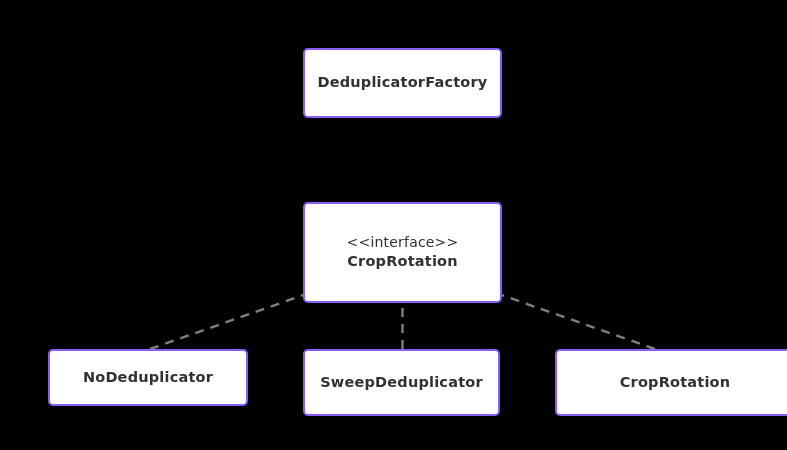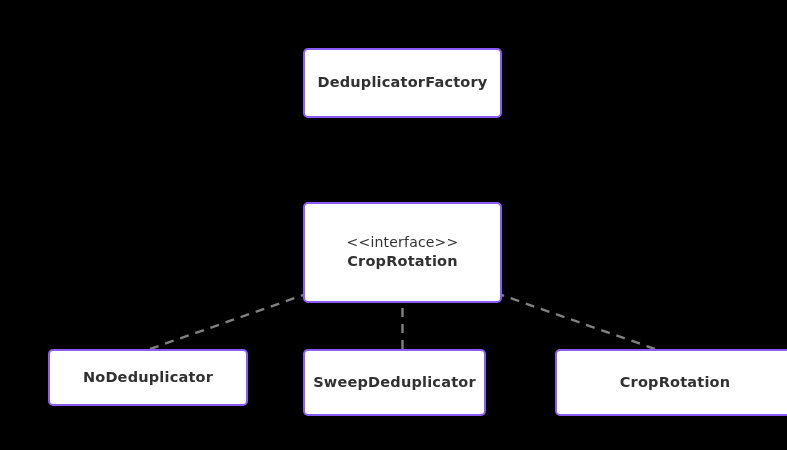--- a/index.html
+++ b/index.html
@@ -49,21 +49,21 @@
     font-size: 14px;
     font-weight: normal;
     letter-spacing: 0.2px;
     line-height: 1.35;
     white-space: nowrap;
     color: #313131;
   }
   #node-factory   { left: 303px; top: 48px;  width: 199px; height: 70px; }
   #node-interface { left: 303px; top: 155px; width: 199px; height: 101px; margin-top: 47px; }
   #node-nodedup   { left: 48px;  top: 349px; width: 200px; height: 57px; }
-  #node-sweepdup  { left: 303px; top: 349px; width: 183px; height: 67px; }
+  #node-sweepdup  { left: 303px; top: 349px; width: 197px; height: 67px; }
   #node-croprot   { left: 555px; top: 349px; width: 240px; height: 67px; }
 </style>
 </head>
 <body>
 
 <div id="canvas">
 
   <svg id="edge-layer" width="787" height="450" viewBox="0 0 787 450">
 
     <line x1="150" y1="349" x2="386" y2="266" stroke="#808080" stroke-width="2.4" stroke-dasharray="9,7" stroke-linecap="butt"></line>

